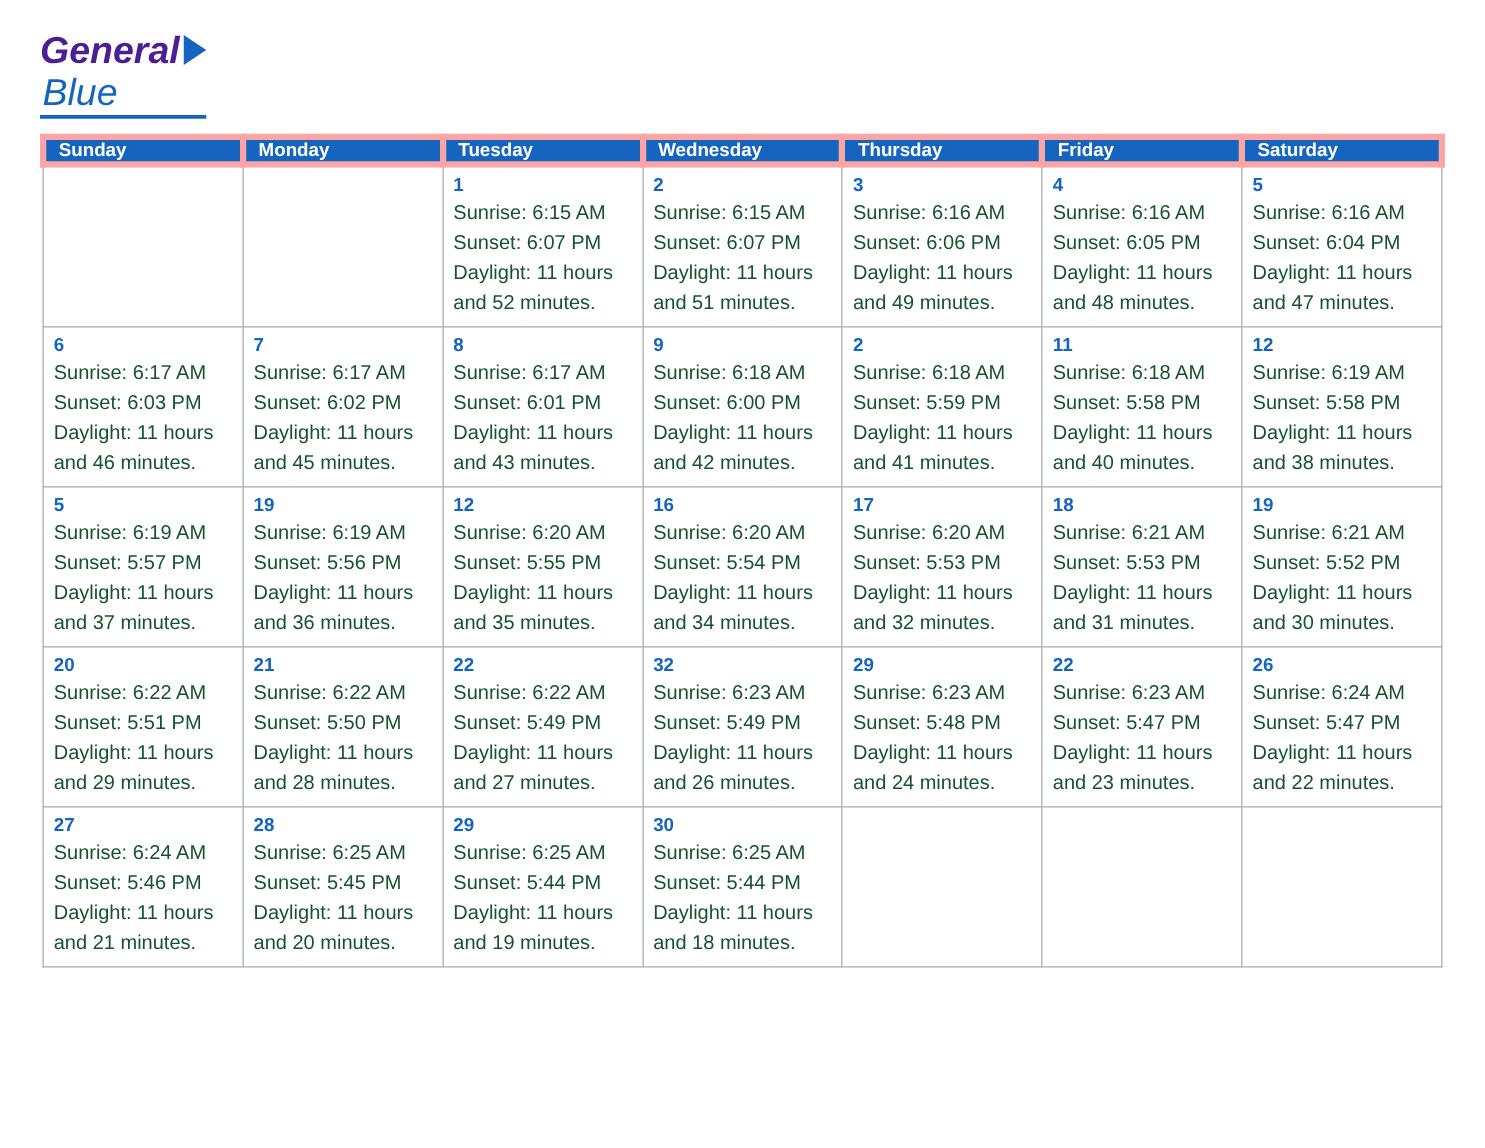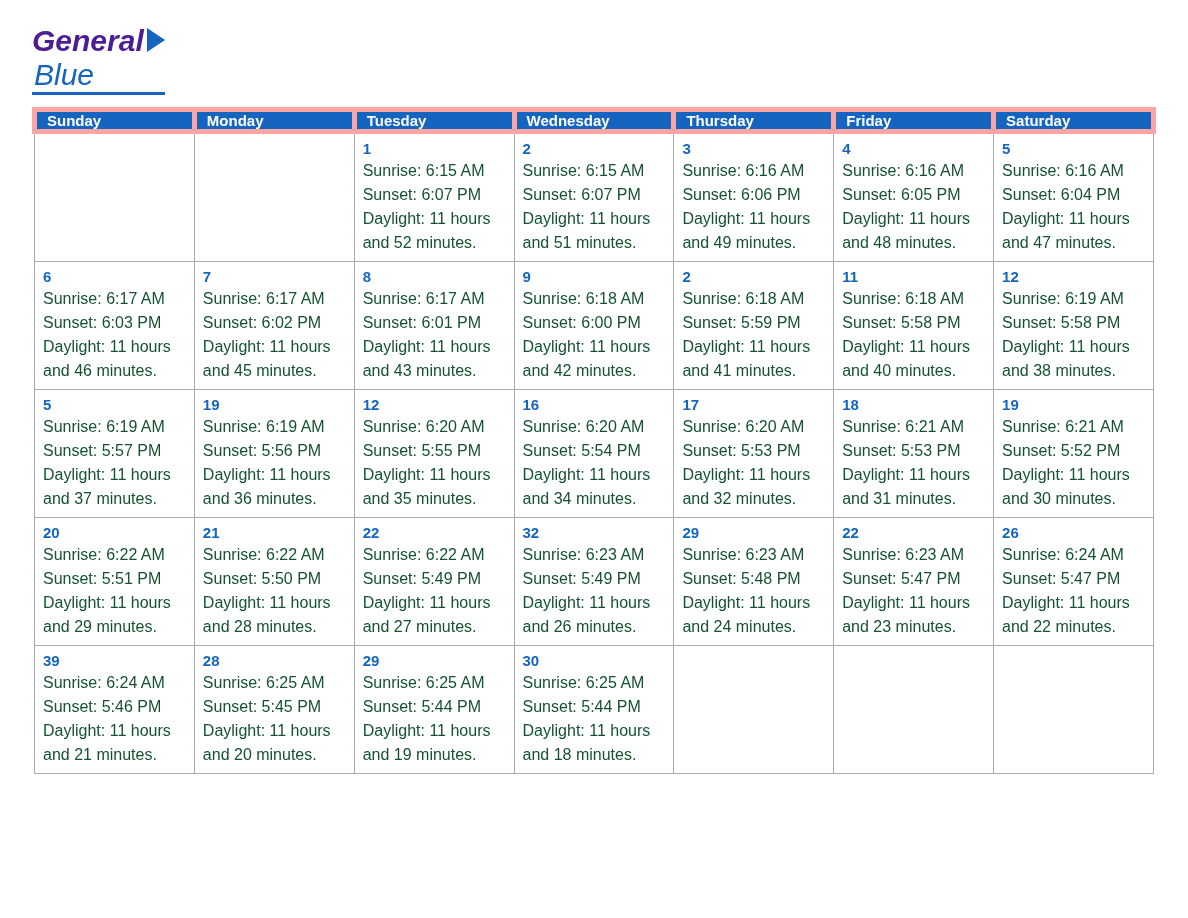--- a/index.html
+++ b/index.html
@@ -323,21 +323,21 @@
         <td>
           <span class="day-num">26</span>
           <div class="day-info" style="white-space: pre-line;">Sunrise: 6:24 AM
 Sunset: 5:47 PM
 Daylight: 11 hours
 and 22 minutes.</div>
         </td>
       </tr>
       <tr>
         <td>
-          <span class="day-num">39</span>
+          <span class="day-num">27</span>
           <div class="day-info" style="white-space: pre-line;">Sunrise: 6:24 AM
 Sunset: 5:46 PM
 Daylight: 11 hours
 and 21 minutes.</div>
         </td>
         <td>
           <span class="day-num">28</span>
           <div class="day-info" style="white-space: pre-line;">Sunrise: 6:25 AM
 Sunset: 5:45 PM
 Daylight: 11 hours

